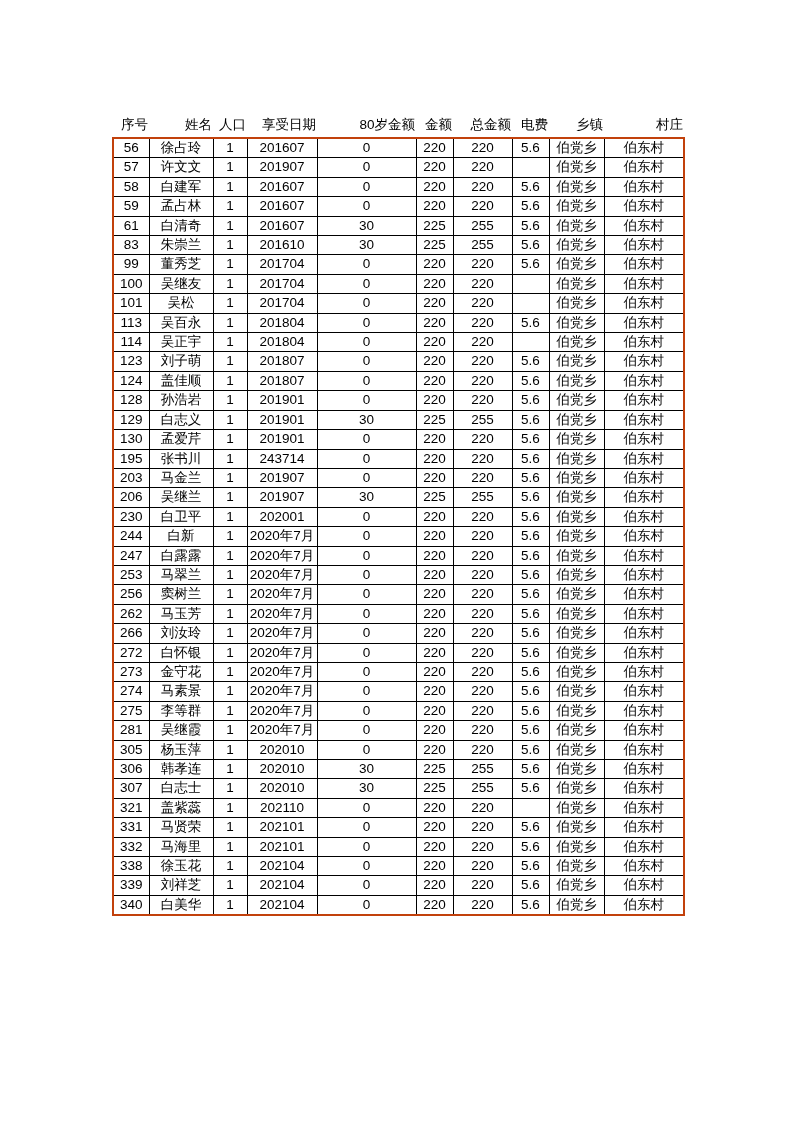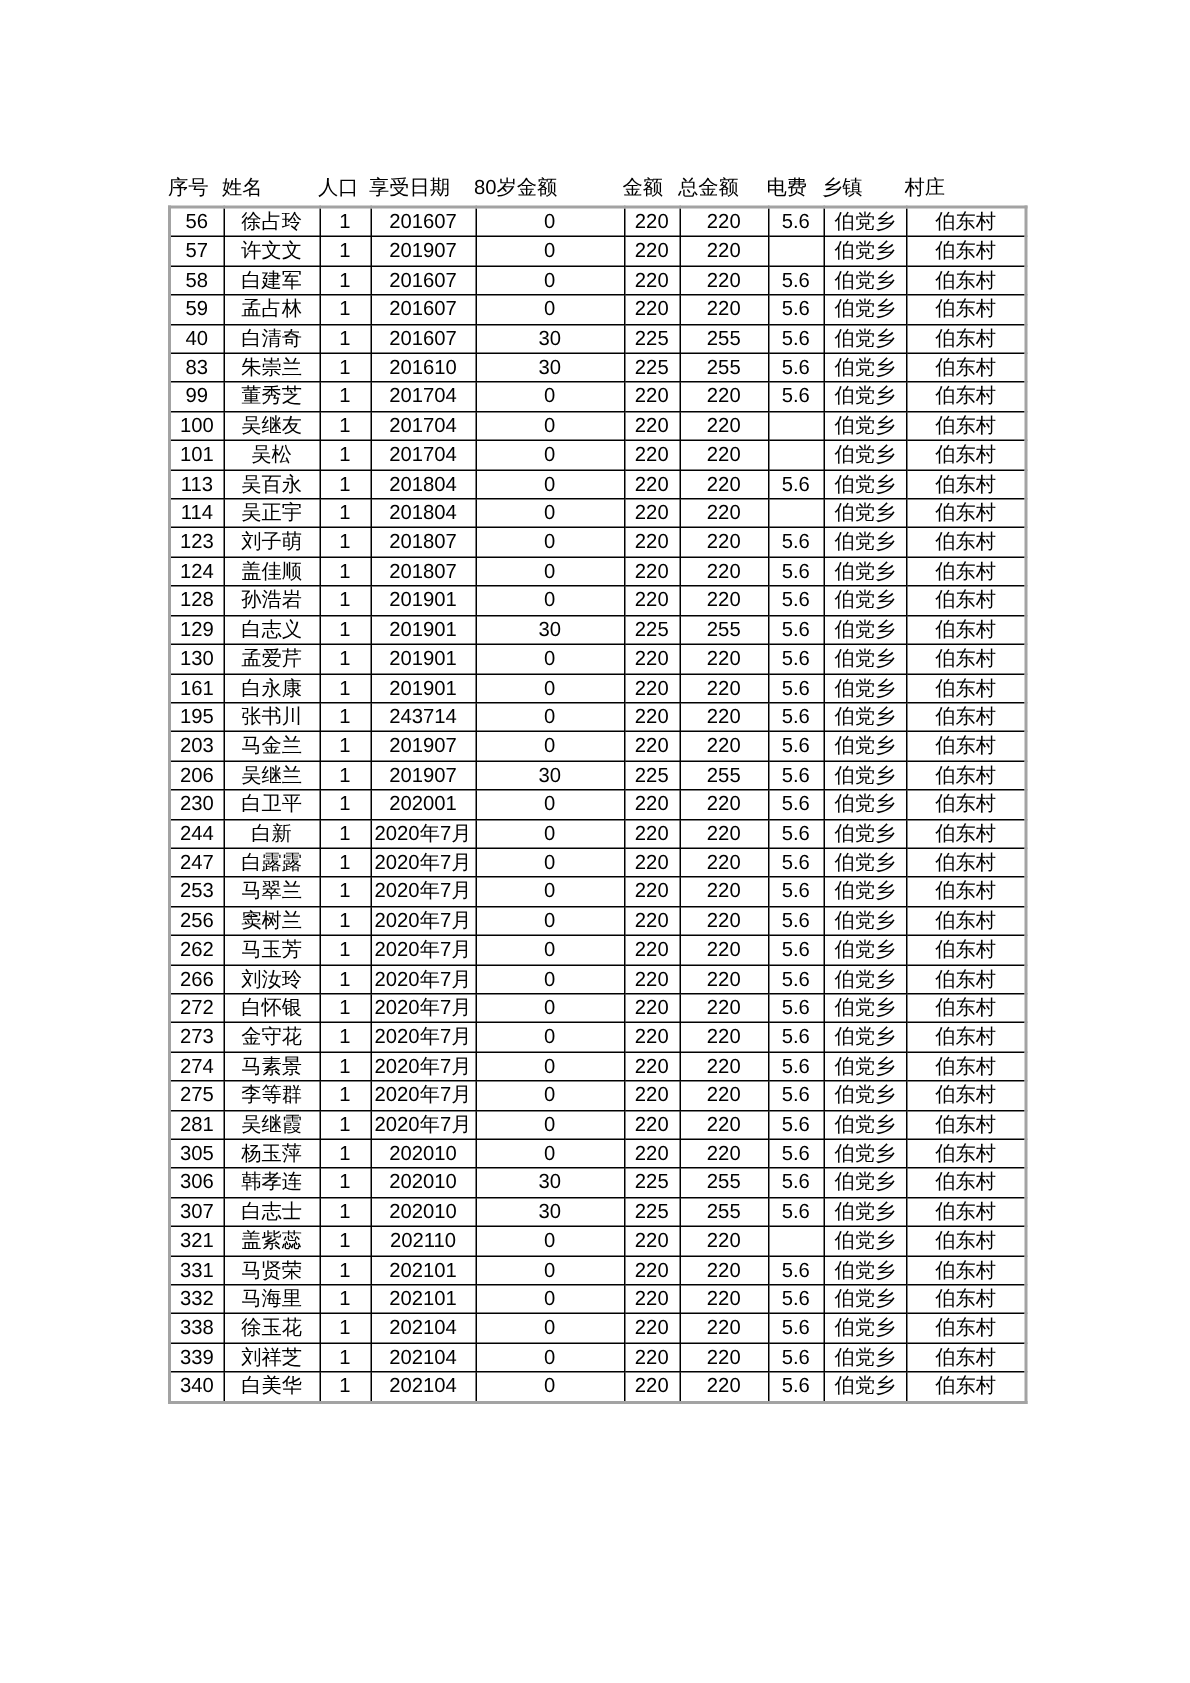--- a/index.html
+++ b/index.html
@@ -23,31 +23,31 @@
     font-size: 13.5px;
   }
   .header-table {
     position: absolute;
     left: 112px;
     top: 112px;
   }
   .header-table th {
     border: none;
     font-weight: normal;
-    text-align: left;
+    text-align: right;
     height: 25px;
     padding: 0;
     overflow: hidden;
     white-space: nowrap;
   }
   .body-table {
     position: absolute;
     left: 112px;
     top: 137px;
-    border: 2px solid #a3a3a3;
+    border: 2px solid #c2410c;
   }
   .body-table td {
     border: 1px solid #000000;
     text-align: center;
     padding: 0;
     height: 18.4px;
     line-height: 18.4px;
     overflow: hidden;
     white-space: nowrap;
   }
@@ -152,21 +152,21 @@
           <td>1</td>
           <td>201607</td>
           <td>0</td>
           <td>220</td>
           <td>220</td>
           <td>5.6</td>
           <td>伯党乡</td>
           <td>伯东村</td>
         </tr>
         <tr>
-          <td>40</td>
+          <td>61</td>
           <td>白清奇</td>
           <td>1</td>
           <td>201607</td>
           <td>30</td>
           <td>225</td>
           <td>255</td>
           <td>5.6</td>
           <td>伯党乡</td>
           <td>伯东村</td>
         </tr>
@@ -286,32 +286,20 @@
           <td>30</td>
           <td>225</td>
           <td>255</td>
           <td>5.6</td>
           <td>伯党乡</td>
           <td>伯东村</td>
         </tr>
         <tr>
           <td>130</td>
           <td>孟爱芹</td>
-          <td>1</td>
-          <td>201901</td>
-          <td>0</td>
-          <td>220</td>
-          <td>220</td>
-          <td>5.6</td>
-          <td>伯党乡</td>
-          <td>伯东村</td>
-        </tr>
-        <tr>
-          <td>161</td>
-          <td>白永康</td>
           <td>1</td>
           <td>201901</td>
           <td>0</td>
           <td>220</td>
           <td>220</td>
           <td>5.6</td>
           <td>伯党乡</td>
           <td>伯东村</td>
         </tr>
         <tr>

